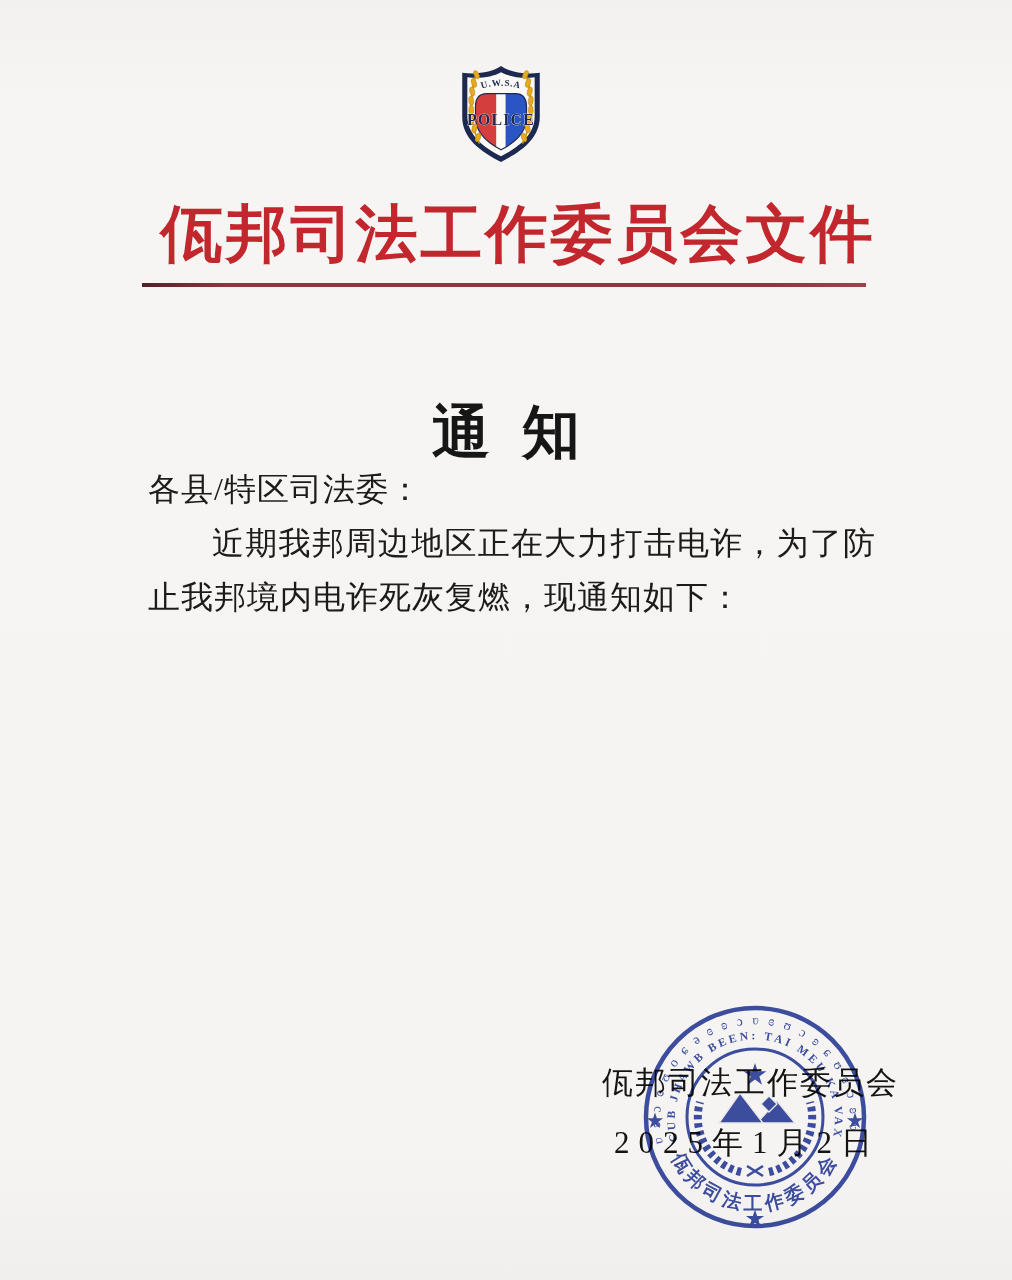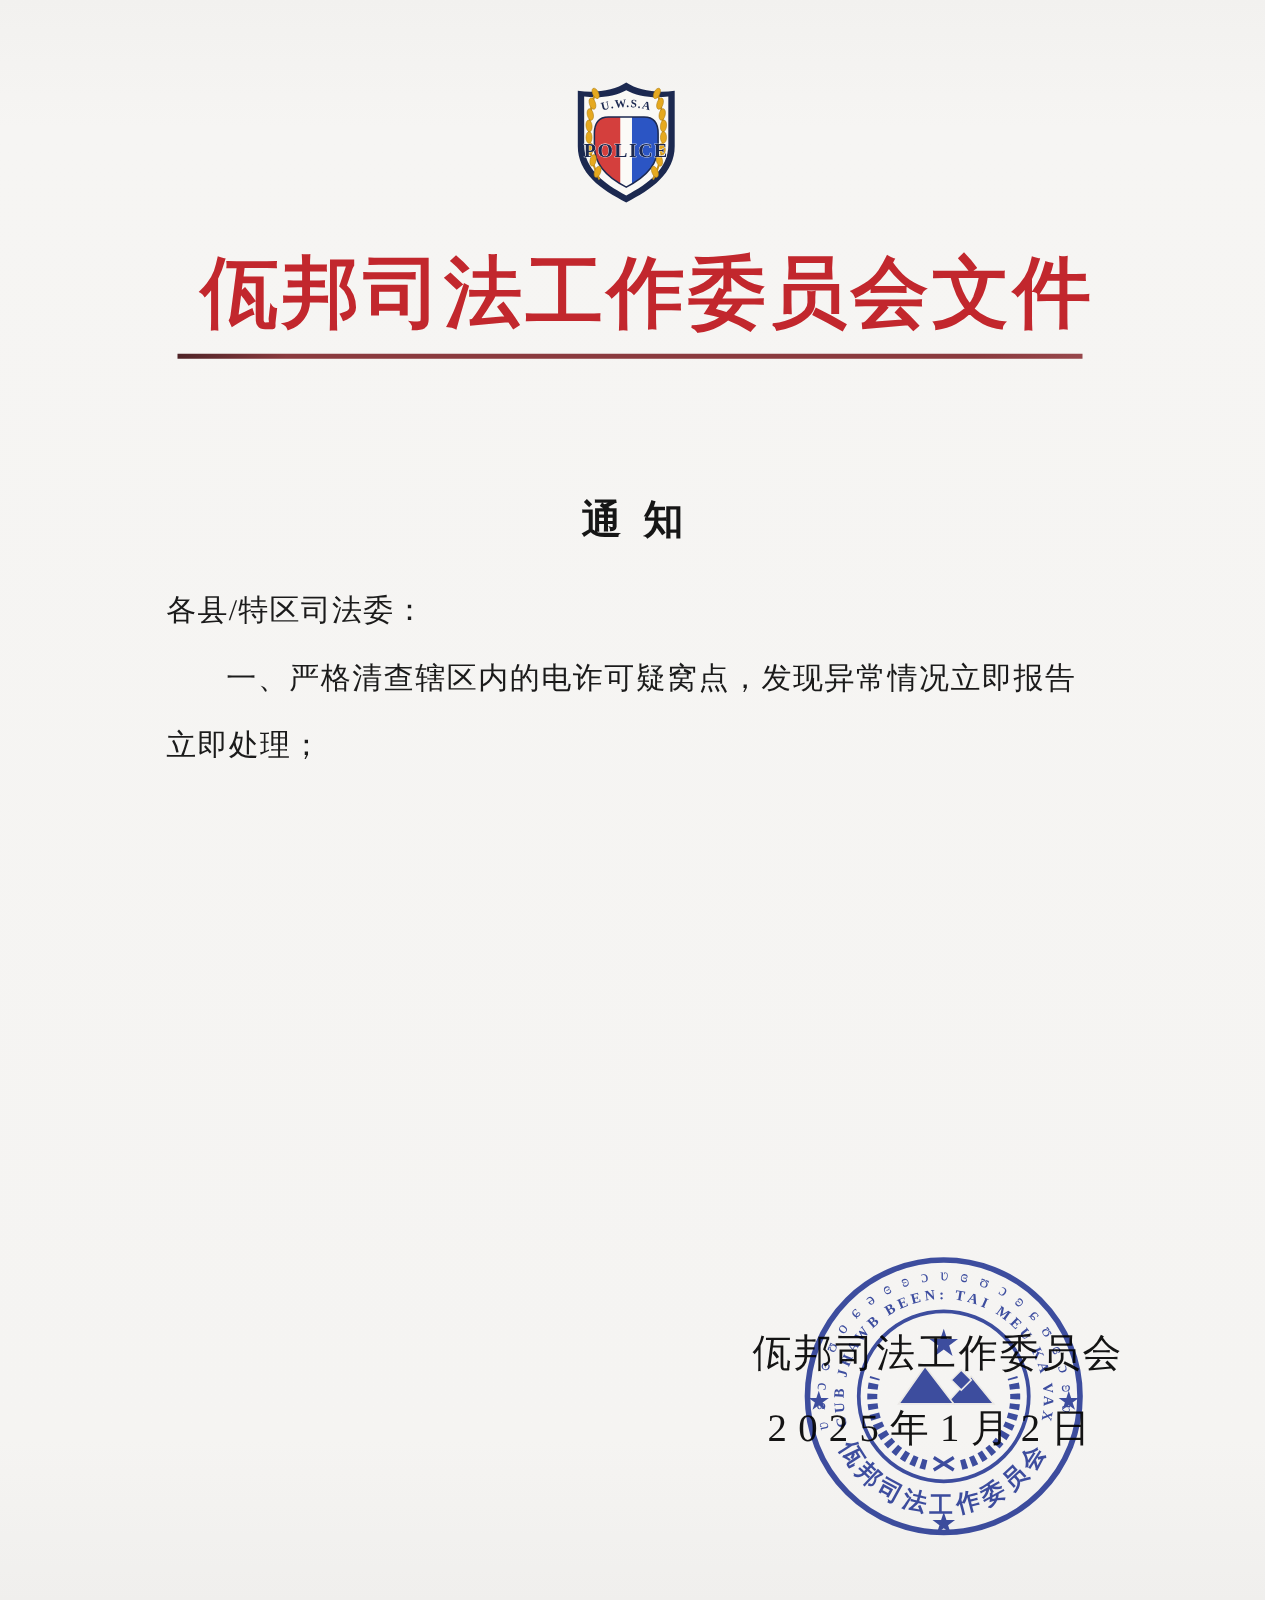--- a/index.html
+++ b/index.html
@@ -12,26 +12,26 @@
   .badge{position:absolute;left:450px;top:64px;width:102px;height:100px;}
   .doc-title{
     position:absolute;top:180px;left:0;width:100%;margin:12px;
     text-align:center;font-size:62px;font-weight:bold;color:#c2272d;
     letter-spacing:3px;white-space:nowrap;
   }
   .red-line{position:absolute;top:283px;left:142px;width:724px;height:4px;
     background:linear-gradient(90deg,#4e2326,#8a3a3e 12%,#8a3a3e 88%,#97474b);}
   .notice-title{
     position:absolute;top:394px;left:0;width:100%;margin:0;text-align:center;
-    font-size:32px;font-weight:bold;color:#161616;
+    font-size:58px;font-weight:bold;color:#161616;
     letter-spacing:0.55em;text-indent:0.55em;
   }
   .body-text{
-    position:absolute;left:133px;top:462px;width:728px;
-    font-size:24px;line-height:54px;text-align:justify;color:#1b1b1b;
+    position:absolute;left:148px;top:462px;width:728px;
+    font-size:32px;line-height:54px;text-align:justify;color:#1b1b1b;
     letter-spacing:1px;
   }
   .body-text p{margin:0;}
   .indent{text-indent:2em;}
   .closing{margin-top:48px !important;text-indent:2em;}
   .sign-org{
     position:absolute;top:1062px;left:602px;font-size:31px;color:#141414;
     letter-spacing:2px;white-space:nowrap;
   }
   .sign-date{
@@ -83,21 +83,21 @@
     <text x="50" y="60" text-anchor="middle" font-size="15.5" font-weight="bold" fill="#1c2950" letter-spacing="1.2" stroke="#ffffff" stroke-width="0.55" paint-order="stroke">POLICE</text>
   </svg>
 
   <h1 class="doc-title">佤邦司法工作委员会文件</h1>
   <div class="red-line"></div>
 
   <h2 class="notice-title">通知</h2>
 
   <div class="body-text">
     <p>各县/特区司法委：</p>
-    <p class="indent">一、严格清查辖区内的电诈可疑窝点，发现异常情况立即报告立即处理；</p>
+    <p class="indent">近期我邦周边地区正在大力打击电诈，为了防止我邦境内电诈死灰复燃，现通知如下：</p>
   </div>
 
   <div class="sign-org">佤邦司法工作委员会</div>
   <div class="sign-date">2025年1月2日</div>
 
   <svg class="seal" viewBox="-117 -117 234 234" aria-hidden="true">
     <defs>
       <path id="arcTopOuter" d="M -92,26 A 95,95 0 1 1 92,26"></path>
       <path id="arcTopInner" d="M -77,24 A 80,80 0 1 1 77,24"></path>
       <path id="arcBottom" d="M -86,34 A 92,92 0 0 0 86,34"></path>

